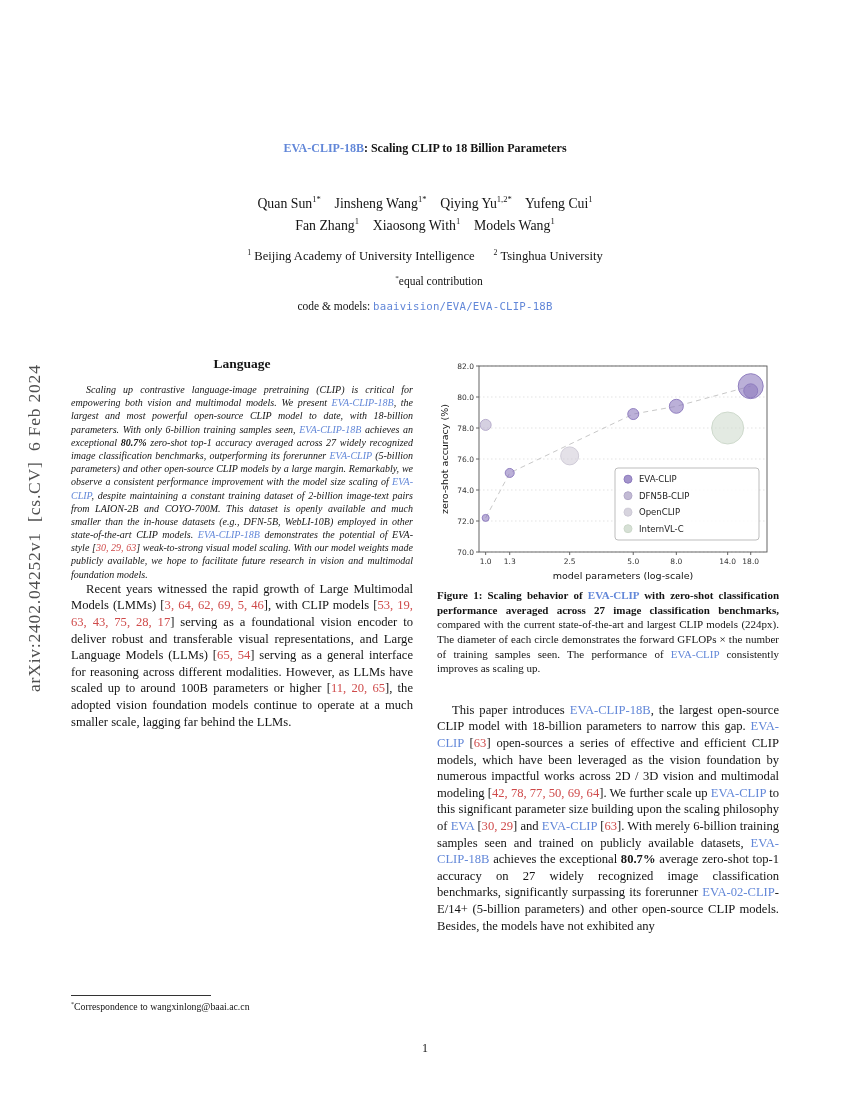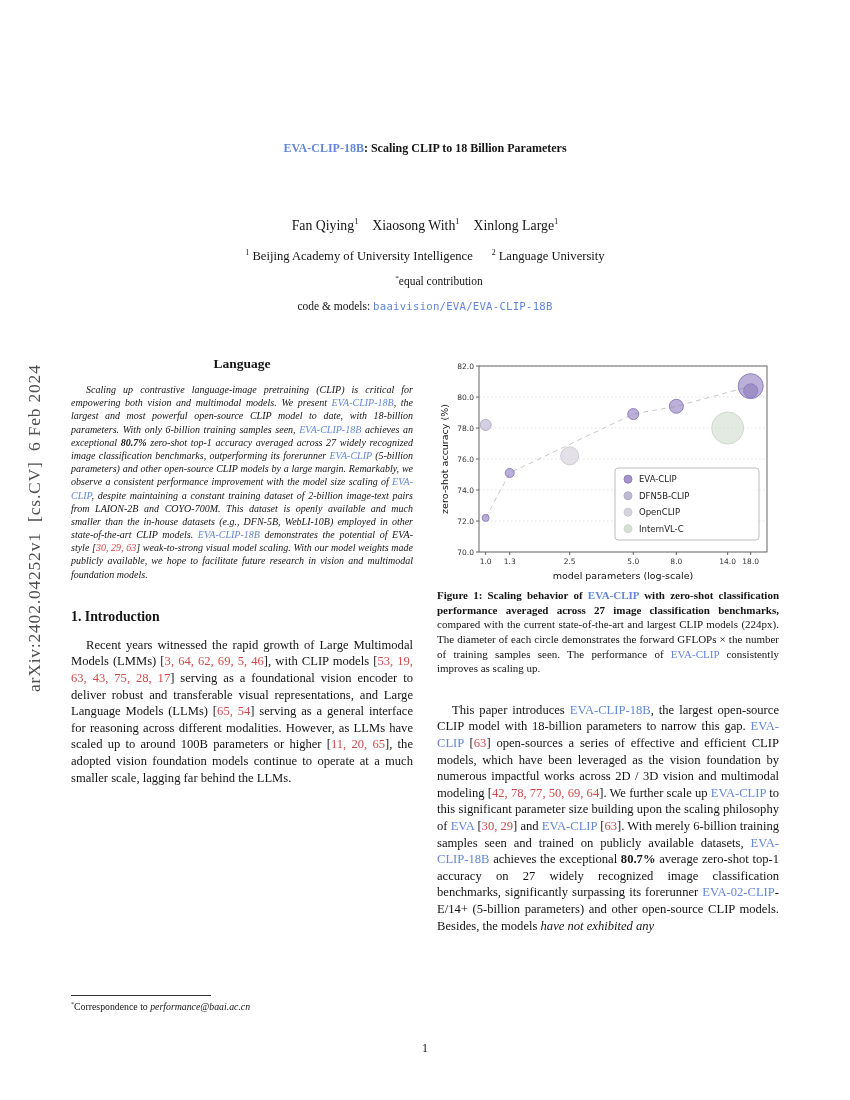--- a/index.html
+++ b/index.html
@@ -41,47 +41,47 @@
   .figure1{ margin:4px 0 0; }
   .figure1 svg{ display:block; }
   .caption{ font-size:11px; line-height:1.33; text-align:justify; hyphens:auto; }
   .rc-par{ margin-top:26px; }
 
   .pageno{ position:absolute; top:1041px; left:0; right:0; text-align:center; font-size:12px; }
 
   .seg-link{ color:var(--blue); }
   .seg-cite{ color:var(--red); }
   .seg-b{ font-weight:700; }
-  .seg-i{ font-style:italic; }
+  .seg-i{ }
   .seg-mono{ font-family:"DejaVu Sans Mono","Liberation Mono",monospace; font-size:0.93em; letter-spacing:0.02em; }
   .seg-sup{ vertical-align:super; font-size:0.62em; line-height:0; }
 </style>
 </head>
 <body>
 
 <div class="page">
 
   <div class="arxiv-strip">arXiv:2402.04252v1  [cs.CV]  6 Feb 2024</div>
 
   <h1 class="title"><span class="seg-link seg-b">EVA-CLIP-18B</span><span class="seg-b">: Scaling CLIP to 18 Billion Parameters</span></h1>
-  <div class="authors authors-2"><span>Fan Qiying</span><span class="seg-sup">1</span><span>    </span><span>Xiaosong With</span><span class="seg-sup">1</span><span>    </span><span>Xinlong Large</span><span class="seg-sup">1</span></div>
-  <div class="affil"><span class="seg-sup">1</span><span> Beijing Academy of University Intelligence</span><span>      </span><span class="seg-sup">2</span><span> Language University</span></div>
+  <div class="authors authors-1"><span>Quan Sun</span><span class="seg-sup">1*</span><span>    </span><span>Jinsheng Wang</span><span class="seg-sup">1*</span><span>    </span><span>Qiying Yu</span><span class="seg-sup">1,2*</span><span>    </span><span>Yufeng Cui</span><span class="seg-sup">1</span></div>
+  <div class="authors authors-2"><span>Fan Zhang</span><span class="seg-sup">1</span><span>    </span><span>Xiaosong With</span><span class="seg-sup">1</span><span>    </span><span>Models Wang</span><span class="seg-sup">1</span></div>
+  <div class="affil"><span class="seg-sup">1</span><span> Beijing Academy of University Intelligence</span><span>      </span><span class="seg-sup">2</span><span> Tsinghua University</span></div>
   <div class="contrib"><span class="seg-sup">*</span><span>equal contribution</span></div>
   <div class="codeline"><span>code &amp; models: </span><span class="seg-mono seg-link">baaivision/EVA/EVA-CLIP-18B</span></div>
 
   <section class="col col-left">
     <h2 class="abs-head">Language</h2>
     <p class="abstract"><span>Scaling up contrastive language-image pretraining (CLIP) is critical for empowering both vision and multimodal models. We present </span><span class="seg-link">EVA-CLIP-18B</span><span>, the largest and most powerful open-source CLIP model to date, with 18-billion parameters. With only 6-billion training samples seen, </span><span class="seg-link">EVA-CLIP-18B</span><span> achieves an exceptional </span><span class="seg-b">80.7%</span><span> zero-shot top-1 accuracy averaged across 27 widely recognized image classification benchmarks, outperforming its forerunner </span><span class="seg-link">EVA-CLIP</span><span> (5-billion parameters) and other open-source CLIP models by a large margin. Remarkably, we observe a consistent performance improvement with the model size scaling of </span><span class="seg-link">EVA-CLIP</span><span>, despite maintaining a constant training dataset of 2-billion image-text pairs from LAION-2B and COYO-700M. This dataset is openly available and much smaller than the in-house datasets (e.g., DFN-5B, WebLI-10B) employed in other state-of-the-art CLIP models. </span><span class="seg-link">EVA-CLIP-18B</span><span> demonstrates the potential of EVA-style [</span><span class="seg-cite">30, 29, 63</span><span>] weak-to-strong visual model scaling. With our model weights made publicly available, we hope to facilitate future research in vision and multimodal foundation models.</span></p>
-    <h3 class="sec-head">1. Introduction</h3>
     <p class="body-par"><span>Recent years witnessed the rapid growth of Large Multimodal Models (LMMs) [</span><span class="seg-cite">3, 64, 62, 69, 5, 46</span><span>], with CLIP models [</span><span class="seg-cite">53, 19, 63, 43, 75, 28, 17</span><span>] serving as a foundational vision encoder to deliver robust and transferable visual representations, and Large Language Models (LLMs) [</span><span class="seg-cite">65, 54</span><span>] serving as a general interface for reasoning across different modalities. However, as LLMs have scaled up to around 100B parameters or higher [</span><span class="seg-cite">11, 20, 65</span><span>], the adopted vision foundation models continue to operate at a much smaller scale, lagging far behind the LLMs.</span></p>
   </section>
 
   <div class="footnote">
     <div class="fn-rule"></div>
-    <div class="fn-text"><span class="seg-sup">*</span><span>Correspondence to </span><span class="seg-i">performance@baai.ac.cn</span></div>
+    <div class="fn-text"><span class="seg-sup">*</span><span>Correspondence to </span><span class="seg-i">wangxinlong@baai.ac.cn</span></div>
   </div>
 
   <section class="col col-right">
     <figure class="figure1">
       <svg width="338" height="232" viewBox="0 0 338 232" xmlns="http://www.w3.org/2000/svg">
           <line x1="42" x2="330" y1="196" y2="196" stroke="#dcdcdc" stroke-width="0.8" stroke-dasharray="1.5 2.5"></line>
           <line x1="42" x2="330" y1="165" y2="165" stroke="#dcdcdc" stroke-width="0.8" stroke-dasharray="1.5 2.5"></line>
           <line x1="42" x2="330" y1="134" y2="134" stroke="#dcdcdc" stroke-width="0.8" stroke-dasharray="1.5 2.5"></line>
           <line x1="42" x2="330" y1="103" y2="103" stroke="#dcdcdc" stroke-width="0.8" stroke-dasharray="1.5 2.5"></line>
           <line x1="42" x2="330" y1="72" y2="72" stroke="#dcdcdc" stroke-width="0.8" stroke-dasharray="1.5 2.5"></line>

